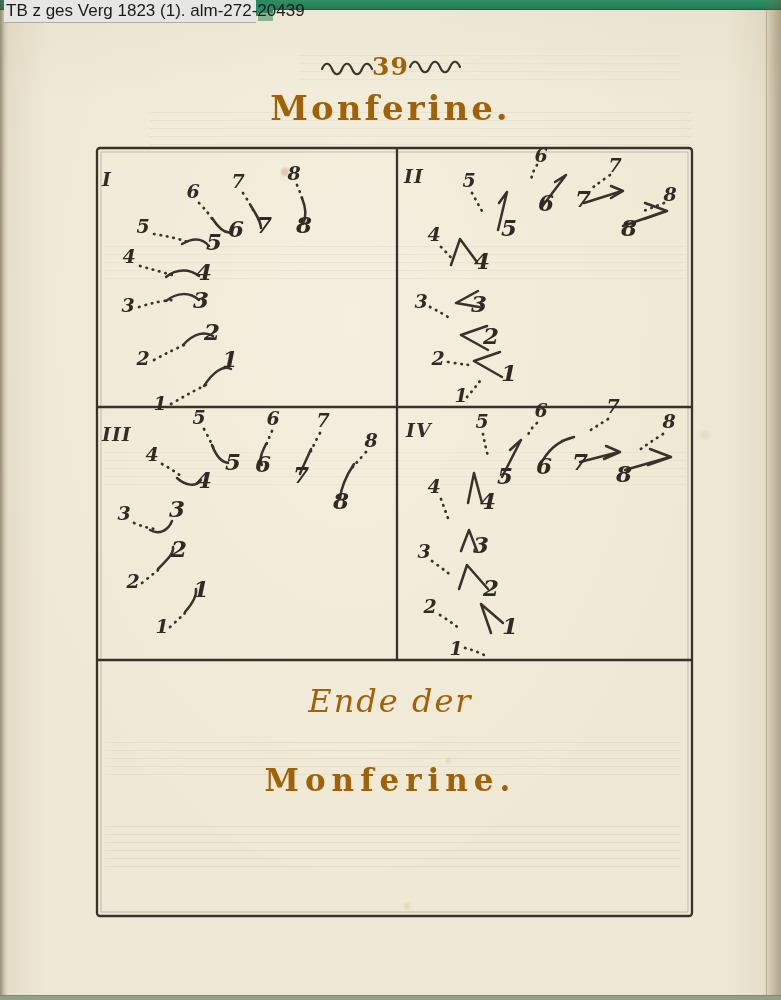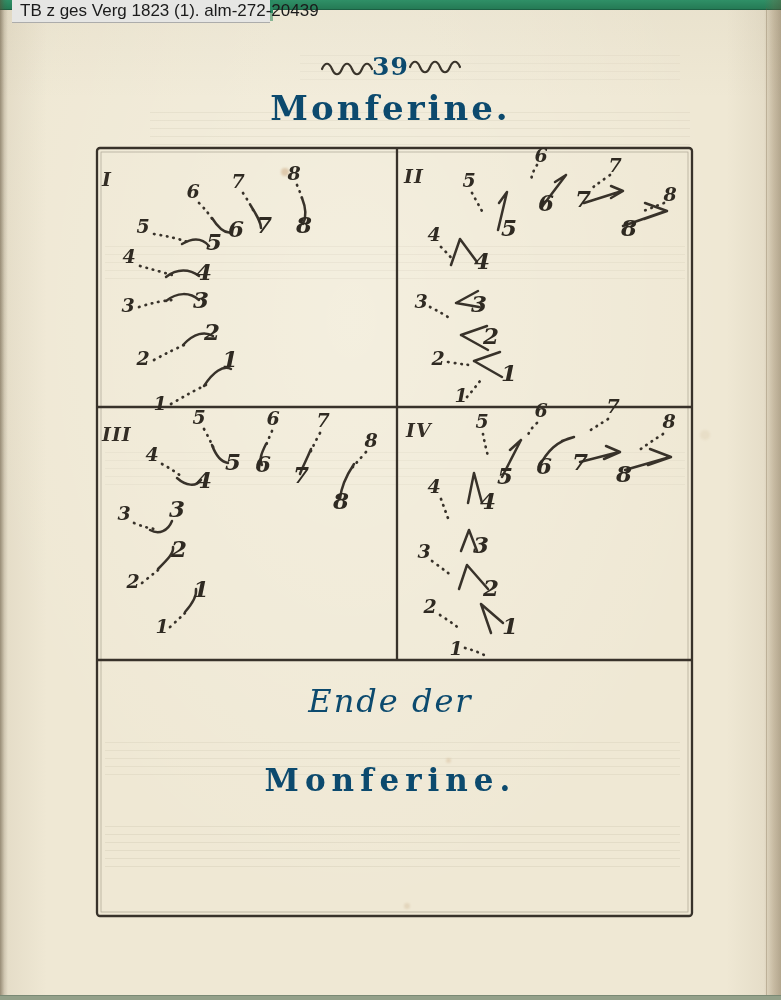--- a/index.html
+++ b/index.html
@@ -22,32 +22,32 @@
   }
   .stain{position:absolute;border-radius:50%;filter:blur(1.2px);pointer-events:none;}
   #diagram-svg{position:absolute;left:0;top:0;pointer-events:none;}
   .frame{fill:none;stroke:#38322a;stroke-width:2.3;}
   .hairline{fill:none;stroke:#6d6455;stroke-width:.8;opacity:.45;}
   .dot{fill:none;stroke:#38322a;stroke-width:2.7;stroke-dasharray:.5 6;stroke-linecap:round;}
   .ink{fill:none;stroke:#38322a;stroke-width:2.5;stroke-linecap:round;stroke-linejoin:round;}
   .flourish{fill:none;stroke:#3a342b;stroke-width:2.2;stroke-linecap:round;}
   .qlabel{font:italic 700 19px "DejaVu Serif", serif;fill:#332d25;letter-spacing:1px;}
   .num{font-style:italic;font-weight:700;font-family:"DejaVu Serif",serif;fill:#2f2a22;text-anchor:middle;}
-  .page-text{position:absolute;left:0;right:0;text-align:center;color:#0c4a6e;}
+  .page-text{position:absolute;left:0;right:0;text-align:center;color:#a16207;}
   #page-number{top:52px;font-size:25px;font-weight:700;letter-spacing:1px;}
   #page-title{top:88px;font-size:34px;font-weight:700;letter-spacing:3px;}
   #footer-line1{top:682px;font-size:32px;font-style:italic;letter-spacing:2px;}
   #footer-line2{top:762px;font-size:31px;font-weight:700;letter-spacing:6px;}
   #label-bar{
-    position:absolute;left:12px;top:0;width:250px;height:22px;
+    position:absolute;left:4px;top:0;width:250px;height:22px;
     background:linear-gradient(#eceum 0,#e4e4e2 100%);
     background:#e6e6e4;
     border-bottom:1px solid rgba(0,0,0,.25);
     font:17px/22px "Liberation Sans", sans-serif;color:#1b1b1b;
-    padding-left:8px;white-space:nowrap;z-index:30;
+    padding-left:2px;white-space:nowrap;z-index:30;
   }
   #green-strip{
     position:absolute;left:0;top:0;width:781px;height:9px;z-index:20;
     background:linear-gradient(#2f9067,#257a55);
     border-bottom:1px solid #1c5f43;
   }
   #green-patch-a{position:absolute;left:247px;top:0;width:26px;height:16px;background:#2a8a62;z-index:25;}
   #green-patch-b{position:absolute;left:258px;top:13px;width:15px;height:8px;background:#86b493;z-index:25;}
   #left-edge{
     position:absolute;left:0;top:0;width:8px;height:1000px;z-index:22;

